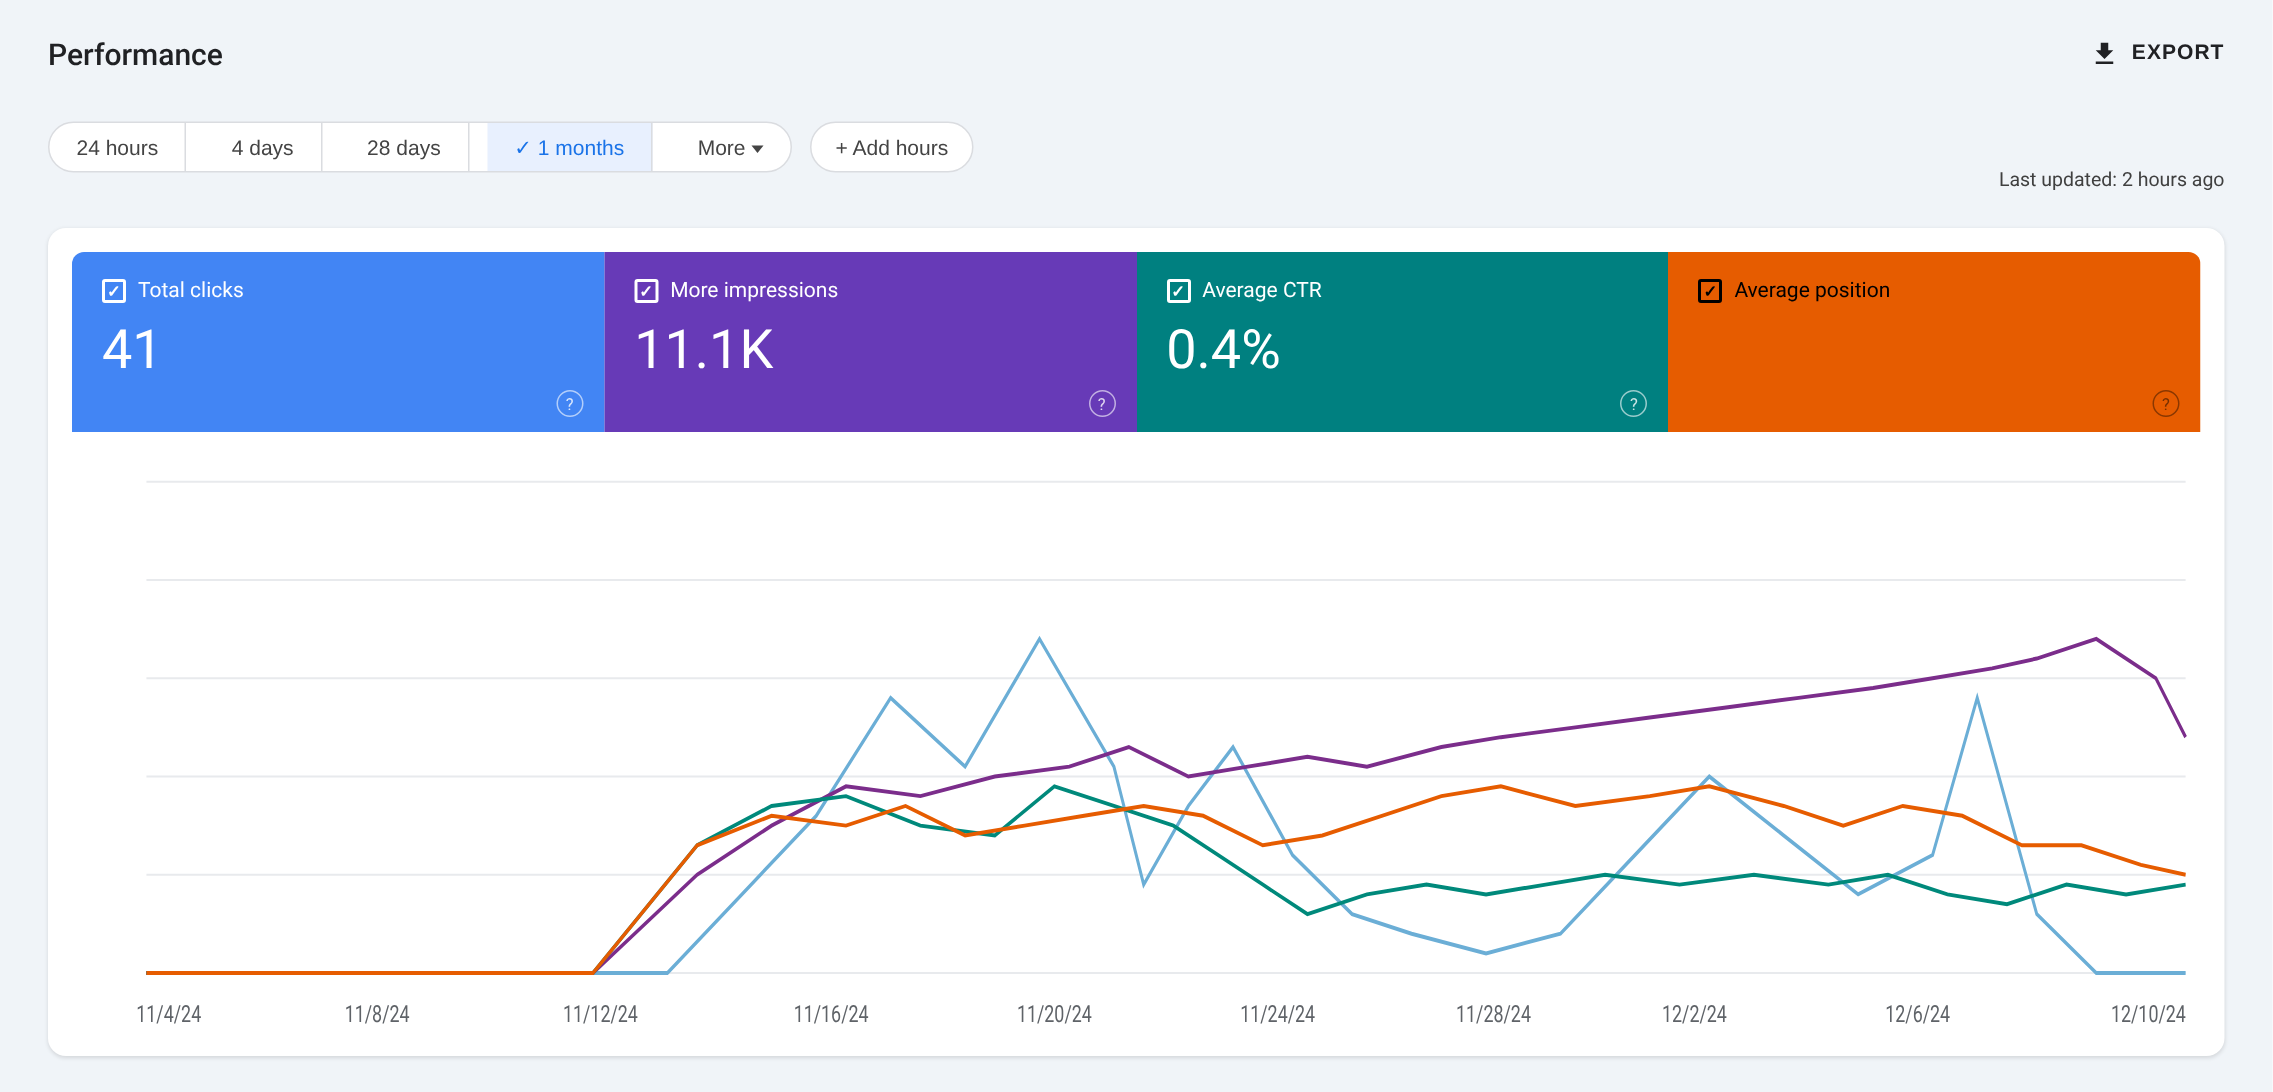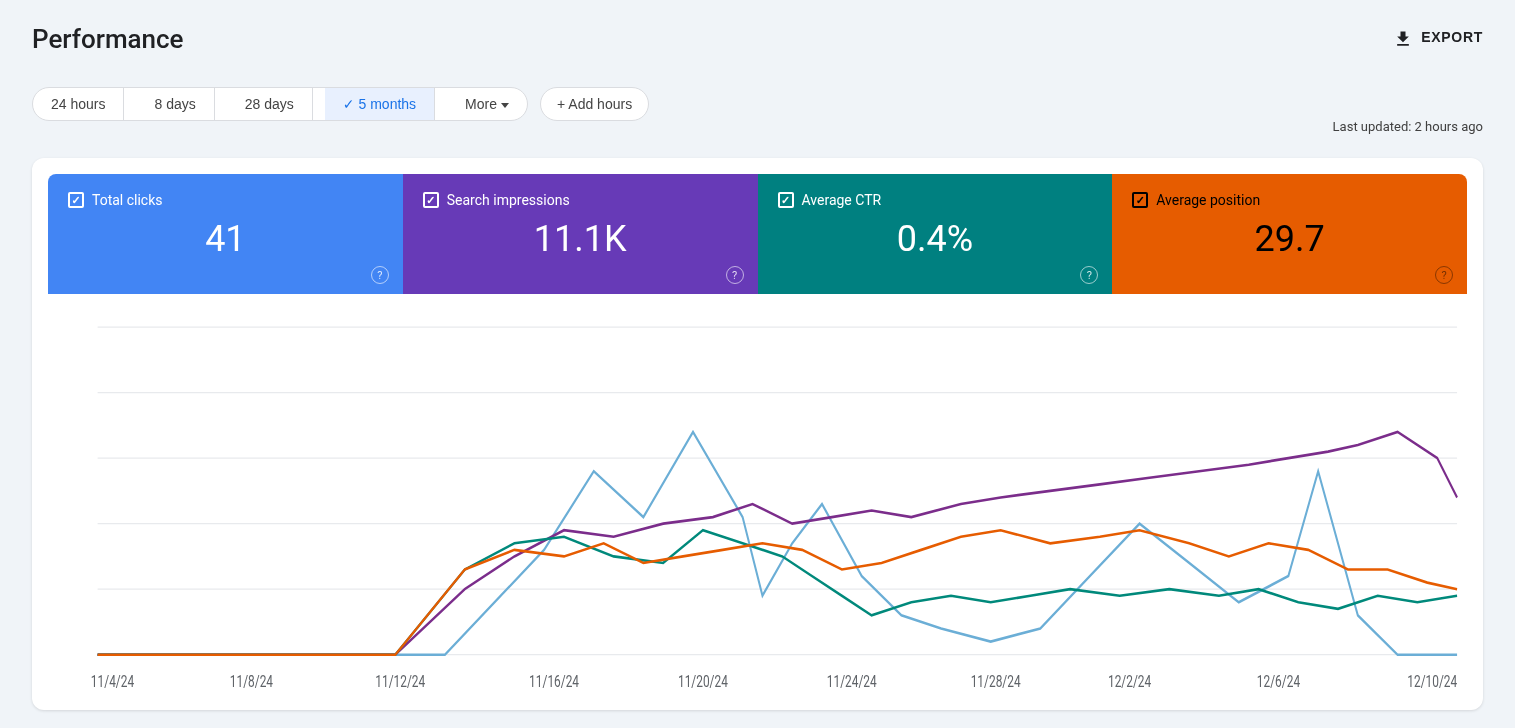--- a/index.html
+++ b/index.html
@@ -14,21 +14,21 @@
       padding: 24px 32px;
       max-width: 1515px;
     }
     .header-row {
       display: flex;
       align-items: center;
       justify-content: space-between;
       margin-bottom: 20px;
     }
     .page-title {
-      font-size: 26px;
+      font-size: 20px;
       font-weight: 500;
       color: #202124;
     }
     .export-btn {
       display: flex;
       align-items: flex-start;
       gap: 8px;
       background: none;
       border: none;
       cursor: pointer;
@@ -173,21 +173,20 @@
       color: white;
       font-weight: 400;
     }
     .metric-card.position .metric-label { color: black; }
     .metric-card.position .metric-checkbox { border-color: black; }
     .metric-card.position .metric-checkbox-check { color: black; }
     .metric-value {
       font-size: 36px;
       font-weight: 400;
       color: white;
-      text-align: center;
     }
     .metric-card.position .metric-value { color: black; }
     .metric-help {
       position: absolute;
       bottom: 10px;
       right: 14px;
       width: 18px;
       height: 18px;
       border: 1.5px solid rgba(255,255,255,0.6);
       border-radius: 50%;
@@ -222,24 +221,24 @@
       <svg class="export-icon" viewBox="0 0 24 24" fill="currentColor">
         <path d="M19 9h-4V3H9v6H5l7 7 7-7zM5 18v2h14v-2H5z"></path>
       </svg>
       <span>EXPORT</span>
     </button>
   </div>
 
   <div class="filter-row">
     <div class="time-filters">
       <button class="time-btn">24 hours</button>
-      <button class="time-btn">8 days</button>
+      <button class="time-btn">4 days</button>
       <button class="time-btn">28 days</button>
       <button class="time-btn active">
-        <span style="margin-right:4px;">✓</span><span>5 months</span>
+        <span style="margin-right:4px;">✓</span><span>1 months</span>
       </button>
       <button class="time-btn more">
         <span>More</span>
         <span class="chevron-down"></span>
       </button>
     </div>
 
 
     <button class="add-filter-btn">
       <span>+ Add hours</span>
@@ -259,21 +258,21 @@
         </div>
         <div class="metric-value">41</div>
         <div class="metric-help">?</div>
       </div>
 
       <div class="metric-card impressions">
         <div class="metric-label-row">
           <div class="metric-checkbox">
             <span class="metric-checkbox-check">✓</span>
           </div>
-          <span class="metric-label">Search impressions</span>
+          <span class="metric-label">More impressions</span>
         </div>
         <div class="metric-value">11.1K</div>
         <div class="metric-help">?</div>
       </div>
 
       <div class="metric-card ctr">
         <div class="metric-label-row">
           <div class="metric-checkbox">
             <span class="metric-checkbox-check">✓</span>
           </div>
@@ -283,21 +282,20 @@
         <div class="metric-help">?</div>
       </div>
 
       <div class="metric-card position">
         <div class="metric-label-row">
           <div class="metric-checkbox">
             <span class="metric-checkbox-check" style="color:black;">✓</span>
           </div>
           <span class="metric-label">Average position</span>
         </div>
-        <div class="metric-value">29.7</div>
         <div class="metric-help">?</div>
       </div>
     </div>
 
     <div class="chart-area">
       <svg class="chart-svg" viewBox="0 0 1430 290" preserveAspectRatio="none">
 
         <line x1="50" y1="10" x2="1420" y2="10" stroke="#e8eaed" stroke-width="1"></line>
         <line x1="50" y1="60" x2="1420" y2="60" stroke="#e8eaed" stroke-width="1"></line>
         <line x1="50" y1="110" x2="1420" y2="110" stroke="#e8eaed" stroke-width="1"></line>

